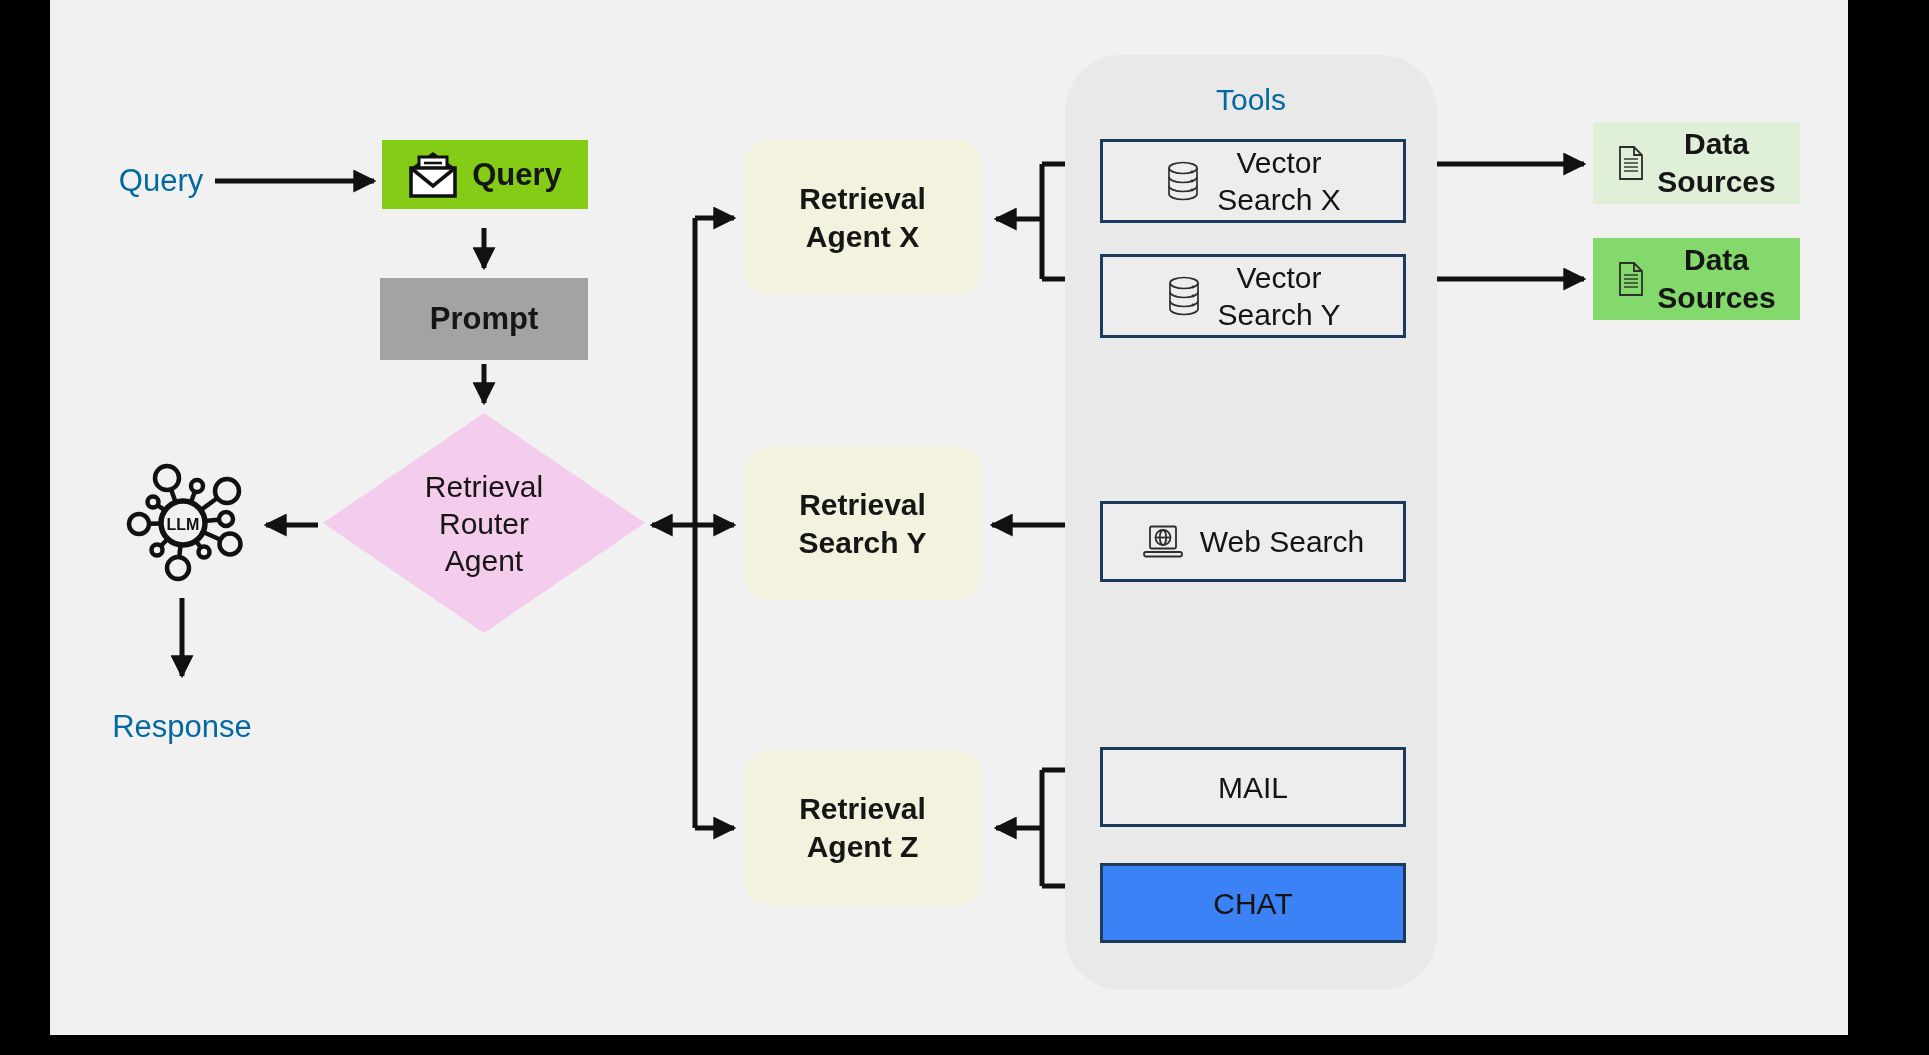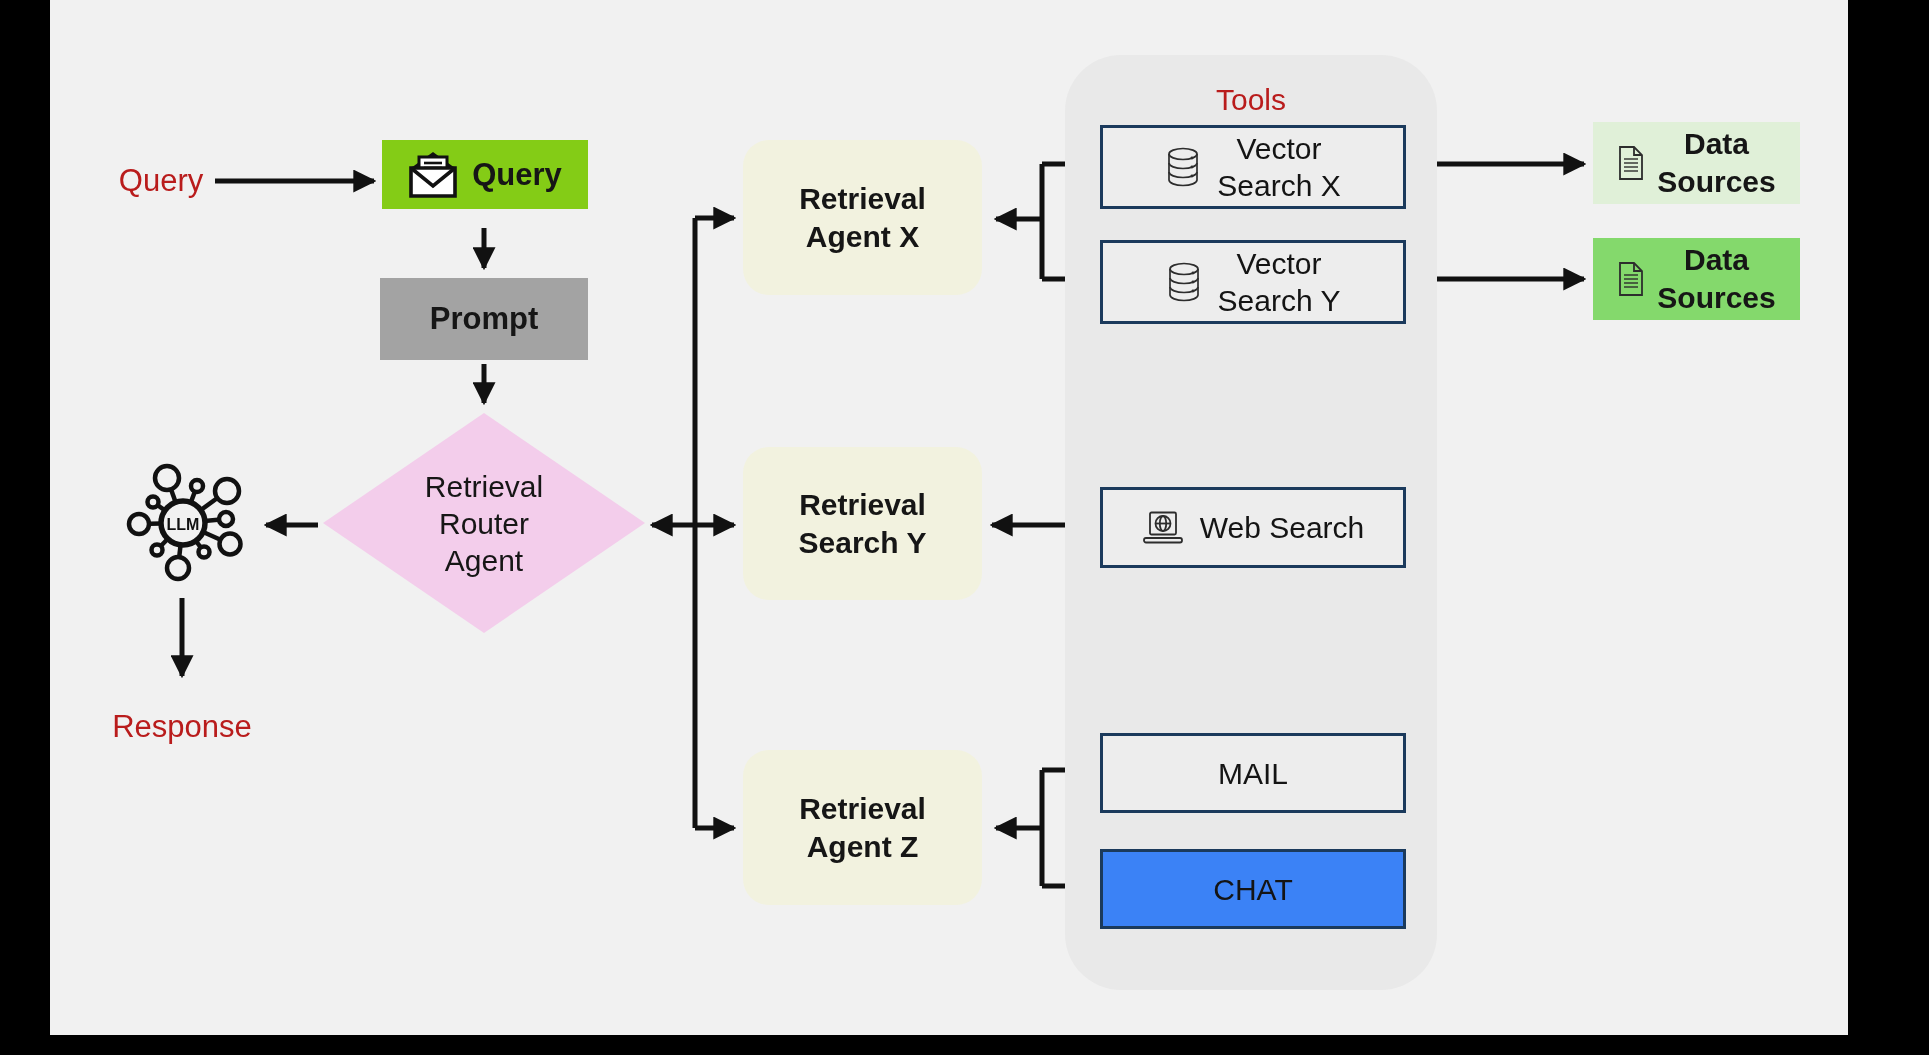--- a/index.html
+++ b/index.html
@@ -6,32 +6,32 @@
   .stage{
     position:relative;width:1929px;height:1055px;overflow:hidden;
     background:#f1f1f1;
     font-family:"Liberation Sans", sans-serif;
     color:#1a1a1a;
   }
   .abs{position:absolute;}
   .bar{position:absolute;background:#000;}
   .label{
     position:absolute;transform:translate(-50%,-50%);
-    font-size:31px;white-space:nowrap;color:#b91c1c;
+    font-size:31px;white-space:nowrap;color:#0369a1;
   }
   .box{
     position:absolute;display:flex;align-items:center;justify-content:center;
     font-size:30px;line-height:38px;text-align:right;color:#161616;font-weight:bold;
   }
   .agent{border-radius:26px;}
   .toolpanel{position:absolute;border-radius:56px;}
   .toolbox{
     position:absolute;display:flex;align-items:center;justify-content:center;
     gap:16px;font-size:30px;line-height:37px;text-align:center;color:#141414;
-    border-style:solid;border-width:3px;
+    border-style:solid;border-width:3px;margin-top:14px;
   }
   .diamond{
     position:absolute;display:flex;align-items:center;justify-content:center;
     clip-path:polygon(50% 0%,100% 50%,50% 100%,0% 50%);
     text-align:center;font-size:30px;line-height:37px;color:#161616;
   }
   .twoline{display:flex;flex-direction:column;align-items:center;}
   svg.connectors{position:absolute;left:0;top:0;pointer-events:none;}
   .icon{flex:0 0 auto;display:block;}
 </style>

